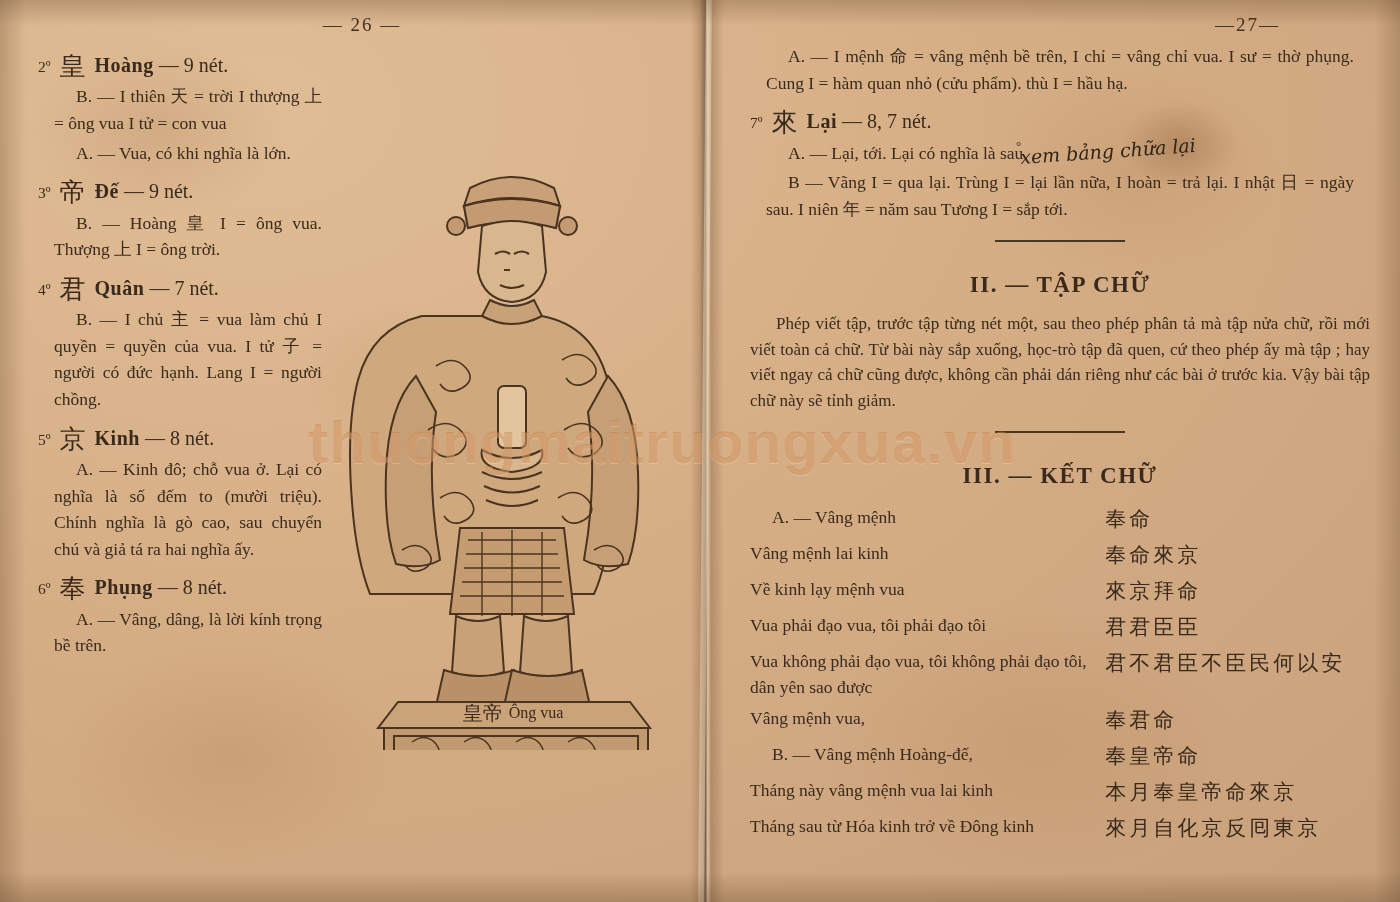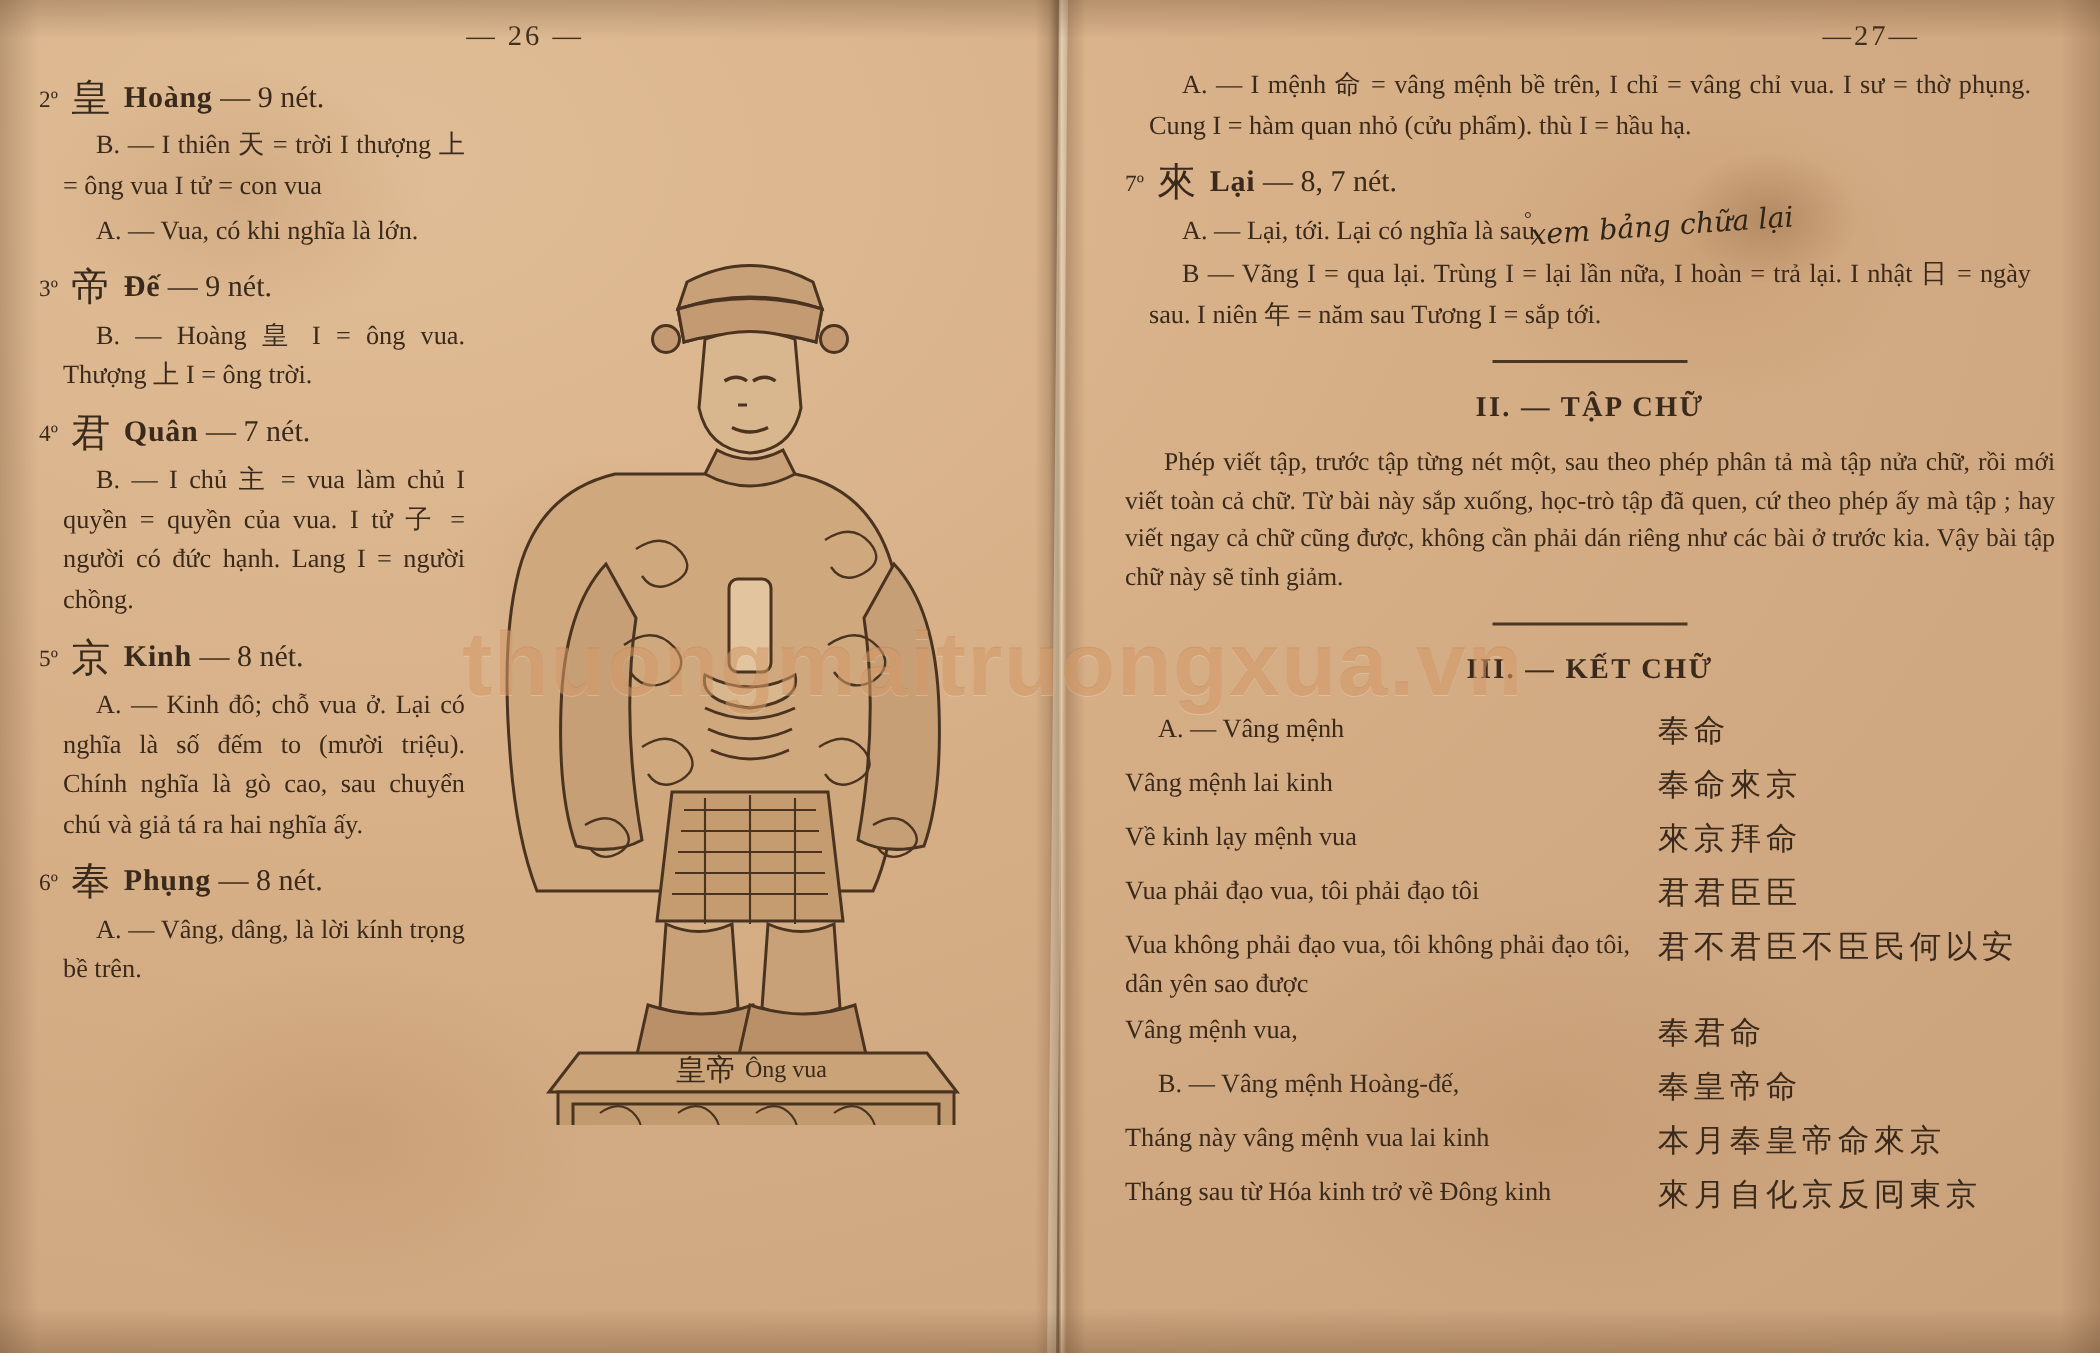--- a/index.html
+++ b/index.html
@@ -51,21 +51,21 @@
     background: #e6d3b6;
     opacity: .55;
     transform: rotate(0.5deg);
   }
 
   .page-col {
     position: absolute;
     top: 0;
     height: 902px;
   }
-  #left-page  { left: 0;    width: 700px; }
+  #left-page  { left: 12px;    width: 700px; }
   #right-page { left: 716px; width: 684px; }
 
   .folio {
     text-align: center;
     font-size: 19px;
     letter-spacing: 2px;
     padding-top: 14px;
     color: #40301f;
   }
 
@@ -110,23 +110,23 @@
   }
 
   .rule {
     width: 130px; height: 0;
     border-top: 2px solid #4a3722;
     margin: 18px auto 14px auto;
   }
   .sec-head {
     text-align: center;
     font-weight: bold;
-    font-size: 19px;
+    font-size: 23px;
     letter-spacing: 1.5px;
-    margin: 16px 0 8px 0;
+    margin: 26px 0 8px 0;
   }
   .para {
     text-align: justify;
     text-indent: 26px;
     margin: 4px 0;
     font-size: 17px;
     line-height: 1.5;
   }
   table.ket {
     width: 100%;

